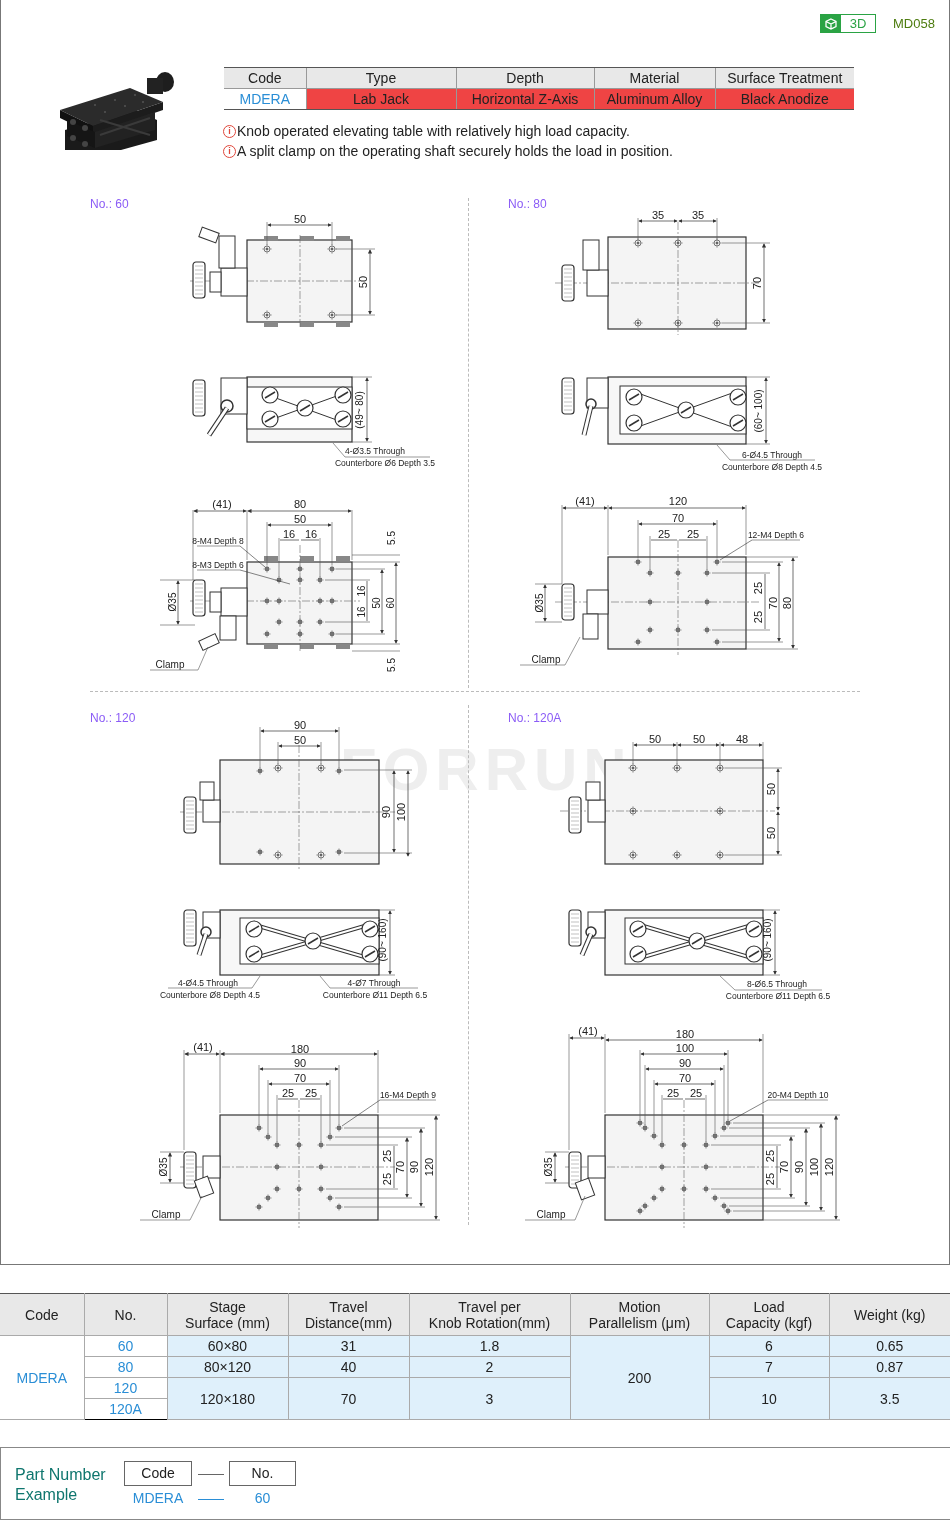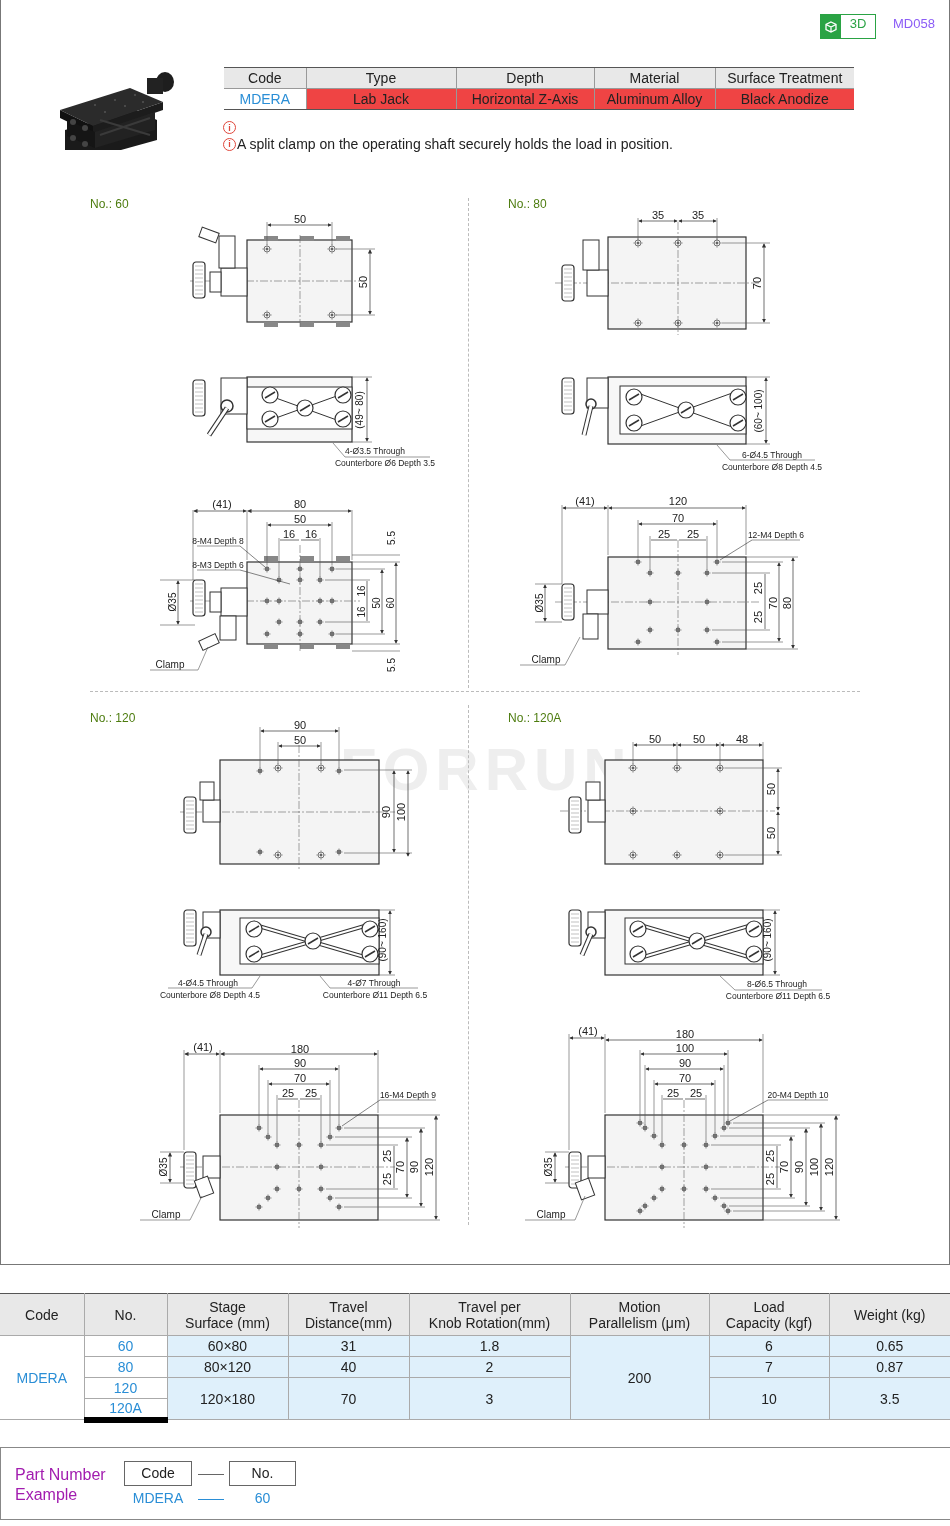--- a/index.html
+++ b/index.html
@@ -1,47 +1,47 @@
 <!DOCTYPE html>
 <html><head>
 <meta charset="utf-8">
 <style>
   * { box-sizing: border-box; margin: 0; padding: 0; }
   body { width: 950px; height: 1526px; background: #fff; font-family: "Liberation Sans", sans-serif; color: #222; position: relative; overflow: hidden; }
   .frame { position: absolute; left: 0; top: 0; width: 950px; height: 1265px; border: 1px solid #777; border-top: none; }
-  .badge3d { position: absolute; left: 820px; top: 14px; height: 25px; display: flex; border: 1px solid #2aa344; }
+  .badge3d { position: absolute; left: 820px; top: 14px; height: 19px; display: flex; border: 1px solid #2aa344; }
   .badge3d .ico { width: 20px; background: #2aa344; display: flex; align-items: center; justify-content: center; }
   .badge3d .lbl { width: 34px; color: #2aa344; font-size: 13px; text-align: center; line-height: 17px; }
-  .model { position: absolute; left: 893px; top: 14px; font-size: 13px; line-height: 19px; color: #8b5cf6; }
+  .model { position: absolute; left: 893px; top: 14px; font-size: 13px; line-height: 19px; color: #4d7c0f; }
   .photo { position: absolute; left: 45px; top: 60px; width: 135px; height: 90px; }
   table.spec { position: absolute; left: 224px; top: 67px; border-collapse: collapse; font-size: 14px; }
   table.spec th, table.spec td { border-left: 1px solid #999; height: 21px; text-align: center; font-weight: normal; }
   table.spec th:first-child, table.spec td:first-child { border-left: none; }
   table.spec th { background: #e8e8e8; border-top: 1px solid #555; }
   table.spec td { background: #ef4444; border-bottom: 1px solid #555; border-top: 1px solid #999; }
   table.spec td.code { background: #fff; color: #2a8ed6; }
   .notes { position: absolute; left: 223px; top: 121px; font-size: 14px; line-height: 20px; }
   .notes .row { display: flex; align-items: center; }
   .notes .info { display: inline-flex; width: 13px; height: 13px; border: 1px solid #e0473b; border-radius: 50%; color: #e0473b; font-size: 9px; align-items: center; justify-content: center; margin-right: 1px; font-weight: bold; }
-  .dlabel { position: absolute; font-size: 12px; color: #4d7c0f; }
+  .dlabel { position: absolute; font-size: 12px; color: #8b5cf6; }
   .vdiv { position: absolute; left: 468px; top: 198px; height: 490px; border-left: 1px dashed #bbb; }
   .vdiv2 { position: absolute; left: 468px; top: 705px; height: 520px; border-left: 1px dashed #bbb; }
   .hdiv { position: absolute; left: 90px; top: 691px; width: 770px; border-top: 1px dashed #bbb; }
   svg.drw { position: absolute; }
   svg text { font-family: "Liberation Sans", sans-serif; fill: #222; }
   .wm { position: absolute; left: 340px; top: 735px; font-size: 60px; font-weight: bold; color: #eee; letter-spacing: 6px; }
   table.main { position: absolute; left: 0; top: 1293px; width: 950px; border-collapse: collapse; font-size: 14px; }
   table.main th { background: #e8e8e8; font-weight: normal; border: 1px solid #aaa; border-top: 1px solid #555; height: 42px; line-height: 16px; }
   table.main td { border: 1px solid #aaa; text-align: center; height: 21px; background: #dff0fb; }
   table.main td.w { background: #fff; color: #2a8ed6; }
-  table.main tr:last-child td { border-bottom: 6px solid #000000; margin-top: 35px; }
+  table.main tr:last-child td { border-bottom: 1px solid #000000; margin-top: 35px; }
   table.main th:first-child, table.main td:first-child { border-left: none; }
   table.main th:last-child, table.main td:last-child { border-right: none; }
   .pn { position: absolute; left: 0; top: 1447px; width: 950px; height: 73px; border: 1px solid #888; border-right: none; }
-  .pn .title { position: absolute; left: 14px; top: 17px; font-size: 16px; line-height: 20px; color: #a21caf; }
+  .pn .title { position: absolute; left: 14px; top: 17px; font-size: 16px; line-height: 20px; color: #0f766e; }
   .pn .box { position: absolute; top: 13px; height: 25px; border: 1px solid #666; font-size: 14px; text-align: center; line-height: 23px; }
   .pn .dash { position: absolute; width: 26px; border-top: 1px solid #666; }
   .pn .val { position: absolute; top: 42px; font-size: 14px; color: #2a8ed6; text-align: center; }
   .pn .dashb { position: absolute; width: 26px; border-top: 1px solid #2a8ed6; top: 51px; }
 </style>
 </head>
 <body>
 
 <div class="frame"></div>
 
@@ -93,20 +93,21 @@
     <td>Horizontal Z-Axis</td>
     <td>Aluminum Alloy</td>
     <td>Black Anodize</td>
   </tr>
 </tbody>
   </table>
 
 <div class="notes">
   <div class="row">
       <span class="info">i</span>
+      <span>Knob operated elevating table with relatively high load capacity.</span>
     </div>
   <div class="row">
       <span class="info">i</span>
       <span>A split clamp on the operating shaft securely holds the load in position.</span>
     </div>
 </div>
 
 <div class="wm">FORRUN</div>
 
 <div class="vdiv"></div>

